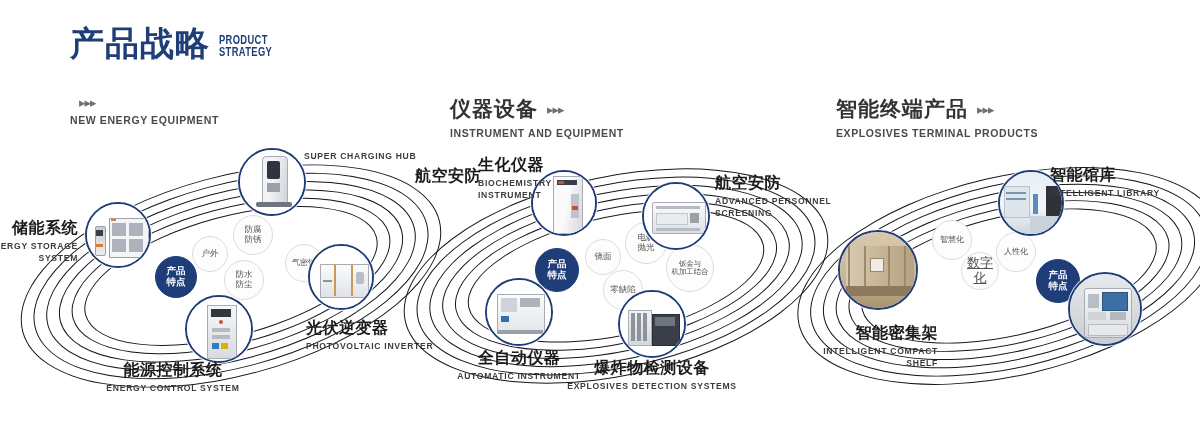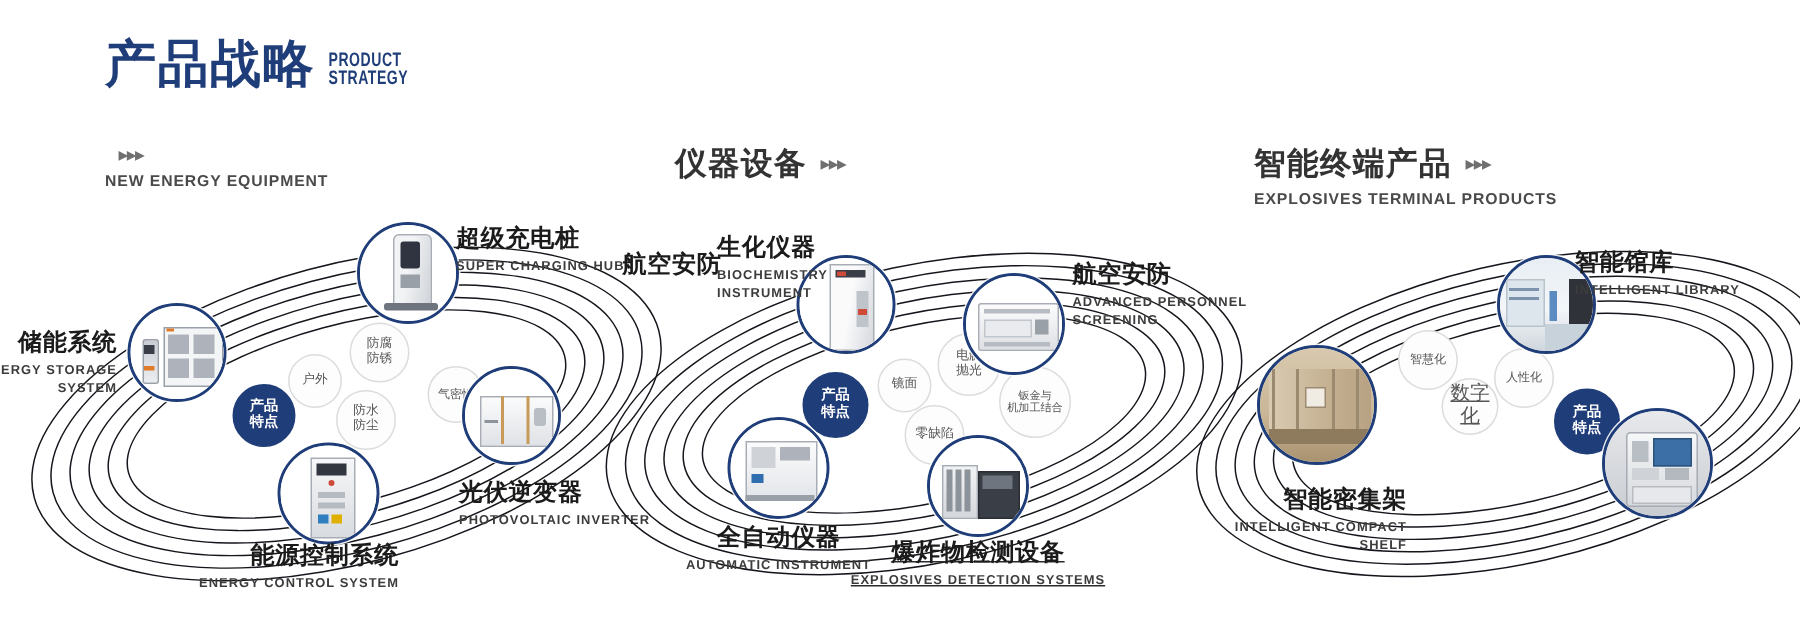--- a/index.html
+++ b/index.html
@@ -98,20 +98,21 @@
       <span class="sec-arrows">▸▸▸</span>
     </div>
     <div class="sec-en">NEW ENERGY EQUIPMENT</div>
   </div>
 
   <div class="sec" style="left:450px;top:95px;">
     <div class="sec-row">
       <span class="sec-cn">仪器设备</span>
       <span class="sec-arrows">▸▸▸</span>
     </div>
+    <div class="sec-en">INSTRUMENT AND EQUIPMENT</div>
   </div>
 
   <div class="sec" style="left:836px;top:95px;">
     <div class="sec-row">
       <span class="sec-cn">智能终端产品</span>
       <span class="sec-arrows">▸▸▸</span>
     </div>
     <div class="sec-en">EXPLOSIVES TERMINAL PRODUCTS</div>
   </div>
 
@@ -195,30 +196,29 @@
       </div>
     </div>
 
     <div class="cap right" style="left:-62px;top:58px;width:100px;">
       <span class="cn">储能系统</span>
       <span class="en">ENERGY STORAGE</span>
       <span class="en">SYSTEM</span>
     </div>
 
     <div class="cap" style="left:264px;top:-11px;">
-      <span class="cn">超级充电桩</span>
       <span class="en">SUPER CHARGING HUB</span>
     </div>
 
     <div class="cap" style="left:266px;top:158px;">
       <span class="cn">光伏逆变器</span>
       <span class="en">PHOTOVOLTAIC INVERTER</span>
     </div>
 
-    <div class="cap center" style="left:40px;top:200px;width:186px;text-align:right;">
+    <div class="cap center" style="left:40px;top:200px;width:186px;">
       <span class="cn">能源控制系统</span>
       <span class="en">ENERGY CONTROL SYSTEM</span>
     </div>
   </div>
 
   <div class="cluster" style="left:425px;top:160px;">
     <div class="rings">
       <div class="ring" style="width:300px;height:118px;margin-left:-150px;margin-top:-59px;transform:rotate(-12deg);"></div>
       <div class="ring" style="width:326px;height:134px;margin-left:-163px;margin-top:-67px;transform:rotate(-12deg);"></div>
       <div class="ring" style="width:352px;height:150px;margin-left:-176px;margin-top:-75px;transform:rotate(-12deg);"></div>
@@ -307,21 +307,21 @@
       <span class="cn">航空安防</span>
       <span class="en">ADVANCED PERSONNEL</span>
       <span class="en">SCREENING</span>
     </div>
 
     <div class="cap center" style="left:10px;top:188px;width:168px;">
       <span class="cn">全自动仪器</span>
       <span class="en">AUTOMATIC INSTRUMENT</span>
     </div>
 
-    <div class="cap center" style="left:135px;top:198px;width:184px;text-decoration:underline;">
+    <div class="cap center" style="left:135px;top:198px;width:184px;">
       <span class="cn">爆炸物检测设备</span>
       <span class="en">EXPLOSIVES DETECTION SYSTEMS</span>
     </div>
   </div>
 
   <div class="cluster" style="left:818px;top:160px;">
     <div class="rings">
       <div class="ring" style="width:300px;height:118px;margin-left:-150px;margin-top:-59px;transform:rotate(-13deg);"></div>
       <div class="ring" style="width:326px;height:134px;margin-left:-163px;margin-top:-67px;transform:rotate(-13deg);"></div>
       <div class="ring" style="width:352px;height:150px;margin-left:-176px;margin-top:-75px;transform:rotate(-13deg);"></div>

